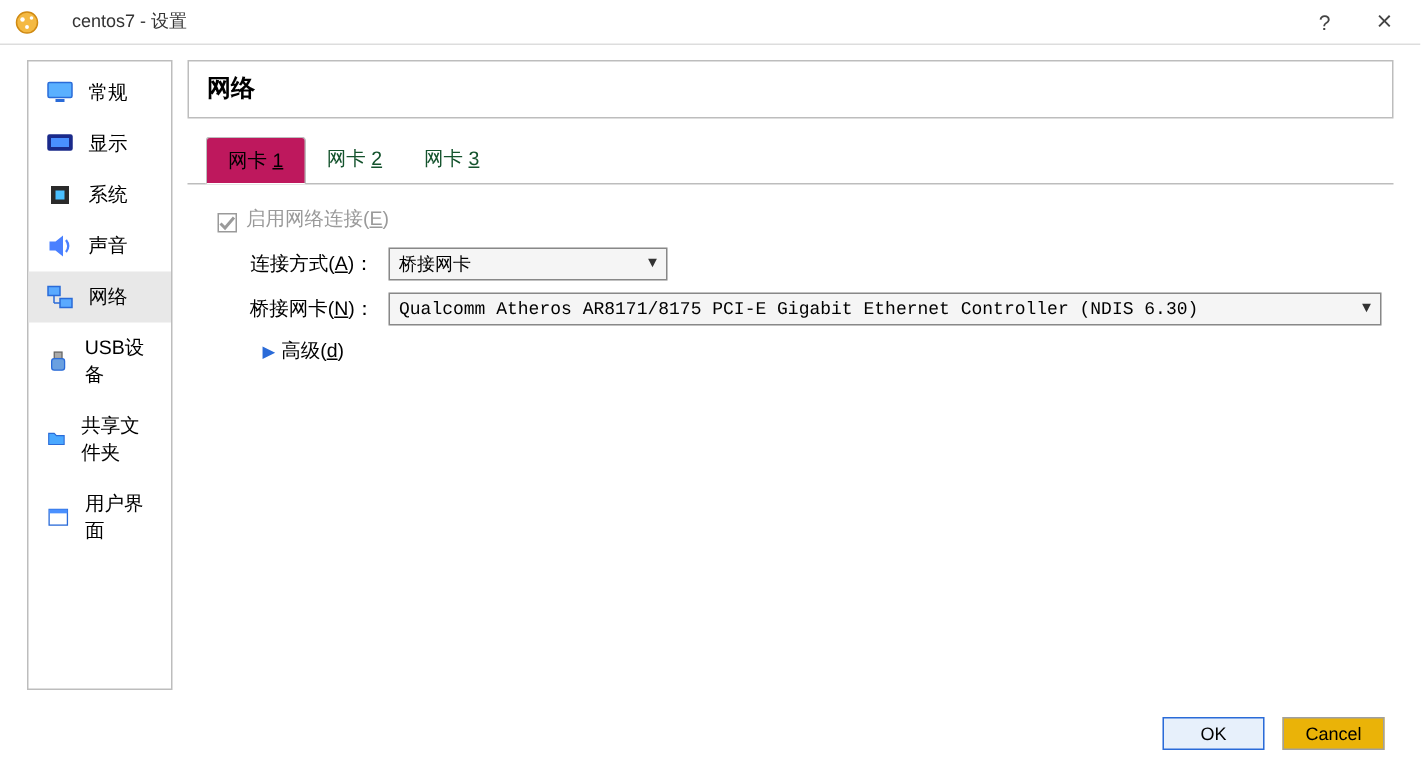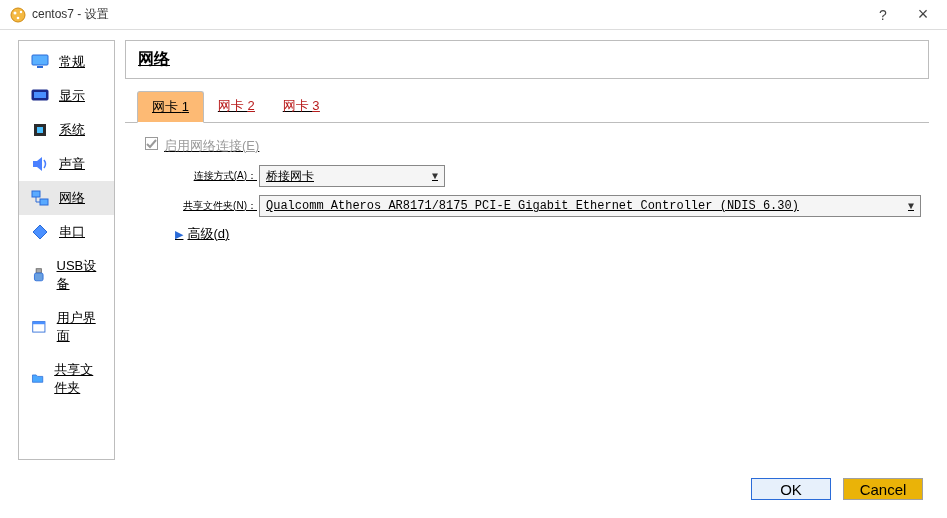--- a/index.html
+++ b/index.html
@@ -12,34 +12,34 @@
   overflow: hidden;
   position: relative;
 }
 .titlebar {
   height: 30px;
   display: flex;
   align-items: center;
   padding: 0 10px;
   border-bottom: 1px solid #ddd;
   background: #fff;
+  gap: 16px;
 }
 .titlebar .app-icon {
   width: 16px; height: 16px;
   margin-right: 6px;
   display: flex; align-items: center; justify-content: center;
 }
 .titlebar .app-icon svg { width: 16px; height: 16px; }
 .titlebar .title { flex: 1; font-size: 12px; color: #333; }
 .titlebar .win-controls { display: flex; align-items: center; gap: 24px; margin-right: 6px;}
 .titlebar .win-btn { width: 16px; height: 16px; display: flex; align-items: center; justify-content: center; cursor: pointer; color: #444; font-size: 14px;}
 .main {
   display: flex;
   height: 440px;
-  text-decoration: underline;
 }
 .sidebar {
   width: 150px;
   border: 1px solid #bdbdbd;
   margin: 10px 0 10px 18px;
   background: #fff;
   padding: 4px 0;
 }
 .sidebar-item {
   display: flex;
@@ -72,58 +72,58 @@
 }
 .tabbar {
   display: flex;
   margin-top: 12px;
   border-bottom: 1px solid #bdbdbd;
   padding-left: 12px;
   font-size: 13px;
 }
 .tab {
   padding: 6px 14px;
-  color: #b91c1c;
+  color: #14532d;
   cursor: pointer;
   position: relative;
 }
 .tab.active {
   color: #000;
   border: 1px solid #bdbdbd;
   border-bottom: 1px solid #fff;
   margin-bottom: -1px;
   border-top-left-radius: 3px;
   border-top-right-radius: 3px;
-  background: #fdba74;
+  background: #be185d;
 }
 .tab .underline { text-decoration: underline; }
 .panel {
   padding: 14px 8px 0 20px;
   flex: 1;
   font-size: 13px;
 }
 .checkbox-row {
-  display: flex; align-items: flex-start; gap: 6px;
+  display: flex; align-items: flex-end; gap: 6px;
   color: #9a9a9a;
   margin-bottom: 10px;
 }
 .checkbox-row .cb {
   width: 13px; height: 13px; border: 1px solid #9a9a9a; display: inline-flex; align-items: center; justify-content: center;
 }
 .checkbox-row .cb svg { width: 11px; height: 11px; }
 .form-row {
   display: flex;
   align-items: center;
   margin-bottom: 8px;
   padding-left: 14px;
 }
 .form-row .label {
   width: 100px;
-  text-align: right;
-  font-size: 10px;
+  text-align: center;
+  font-size: 13px;
 }
 .form-row .colon { margin: 0 2px 0 0; }
 .dropdown {
   border: 1px solid #888;
   background: #f5f5f5;
   height: 22px;
   display: flex;
   align-items: center;
   padding: 0 6px;
   font-family: "Courier New", monospace;
@@ -144,25 +144,25 @@
   font-size: 11px;
 }
 .buttonbar {
   position: absolute;
   bottom: 18px;
   right: 24px;
   display: flex;
   gap: 12px;
 }
 .btn {
-  width: 80px;
+  width: 68px;
   height: 22px;
   border: 1px solid #2a6bd8;
   background: #e7f0fb;
-  font-size: 15px;
+  font-size: 12px;
   color: #000;
   cursor: pointer;
   display: flex;
   align-items: center;
   justify-content: center;
 }
 .btn.cancel {
   border: 1px solid #a0a0a0;
   background: #eab308;
 }
@@ -232,50 +232,42 @@
             <rect x="9" y="10" width="8" height="6" fill="#5aaaff" stroke="#2a6bd8"></rect>
             <line x1="5" y1="8" x2="5" y2="13" stroke="#2a6bd8"></line>
             <line x1="5" y1="13" x2="9" y2="13" stroke="#2a6bd8"></line>
           </svg>
         </span>
       <span>网络</span>
     </div>
     <div class="sidebar-item">
       <span class="sb-icon">
           <svg viewBox="0 0 18 18">
-            <polygon points="2,9 9,2 16,9 9,16" fill="#4a90ff" stroke="#2a6bd8"></polygon>
-          </svg>
-        </span>
-      <span>串口</span>
-    </div>
-    <div class="sidebar-item">
-      <span class="sb-icon">
-          <svg viewBox="0 0 18 18">
             <rect x="6" y="2" width="6" height="5" fill="#aaa" stroke="#666"></rect>
             <rect x="4" y="7" width="10" height="9" rx="2" fill="#6aa0e0" stroke="#2a6bd8"></rect>
           </svg>
         </span>
       <span>USB设备</span>
     </div>
     <div class="sidebar-item">
       <span class="sb-icon">
           <svg viewBox="0 0 18 18">
+            <path d="M2 4 h5 l2 2 h7 v8 h-14 z" fill="#4aa8ff" stroke="#2a6bd8"></path>
+          </svg>
+        </span>
+      <span>共享文件夹</span>
+    </div>
+    <div class="sidebar-item">
+      <span class="sb-icon">
+          <svg viewBox="0 0 18 18">
             <rect x="2" y="3" width="14" height="12" fill="#fff" stroke="#2a6bd8"></rect>
             <rect x="2" y="3" width="14" height="3" fill="#4a90ff"></rect>
           </svg>
         </span>
       <span>用户界面</span>
-    </div>
-    <div class="sidebar-item">
-      <span class="sb-icon">
-          <svg viewBox="0 0 18 18">
-            <path d="M2 4 h5 l2 2 h7 v8 h-14 z" fill="#4aa8ff" stroke="#2a6bd8"></path>
-          </svg>
-        </span>
-      <span>共享文件夹</span>
     </div>
   </div>
 
   <div class="content">
     <div class="content-header">网络</div>
 
     <div class="tabbar">
       <div class="tab active"><span>网卡 </span><span class="underline">1</span></div>
       <div class="tab"><span>网卡 </span><span class="underline">2</span></div>
       <div class="tab"><span>网卡 </span><span class="underline">3</span></div>
@@ -293,21 +285,21 @@
 
       <div class="form-row">
         <span class="label"><span>连接方式(</span><span style="text-decoration:underline">A</span><span>)</span><span class="colon">：</span></span>
         <div class="dropdown dd-attach">
           <span class="dd-text">桥接网卡</span>
           <span class="dd-arrow">▼</span>
         </div>
       </div>
 
       <div class="form-row">
-        <span class="label"><span>共享文件夹(</span><span style="text-decoration:underline">N</span><span>)</span><span class="colon">：</span></span>
+        <span class="label"><span>桥接网卡(</span><span style="text-decoration:underline">N</span><span>)</span><span class="colon">：</span></span>
         <div class="dropdown dd-iface">
           <span class="dd-text">Qualcomm Atheros AR8171/8175 PCI-E Gigabit Ethernet Controller (NDIS 6.30)</span>
           <span class="dd-arrow">▼</span>
         </div>
       </div>
 
       <div class="advanced-row">
         <span class="tri">▶</span>
         <span><span>高级(</span><span style="text-decoration:underline">d</span><span>)</span></span>
       </div>

